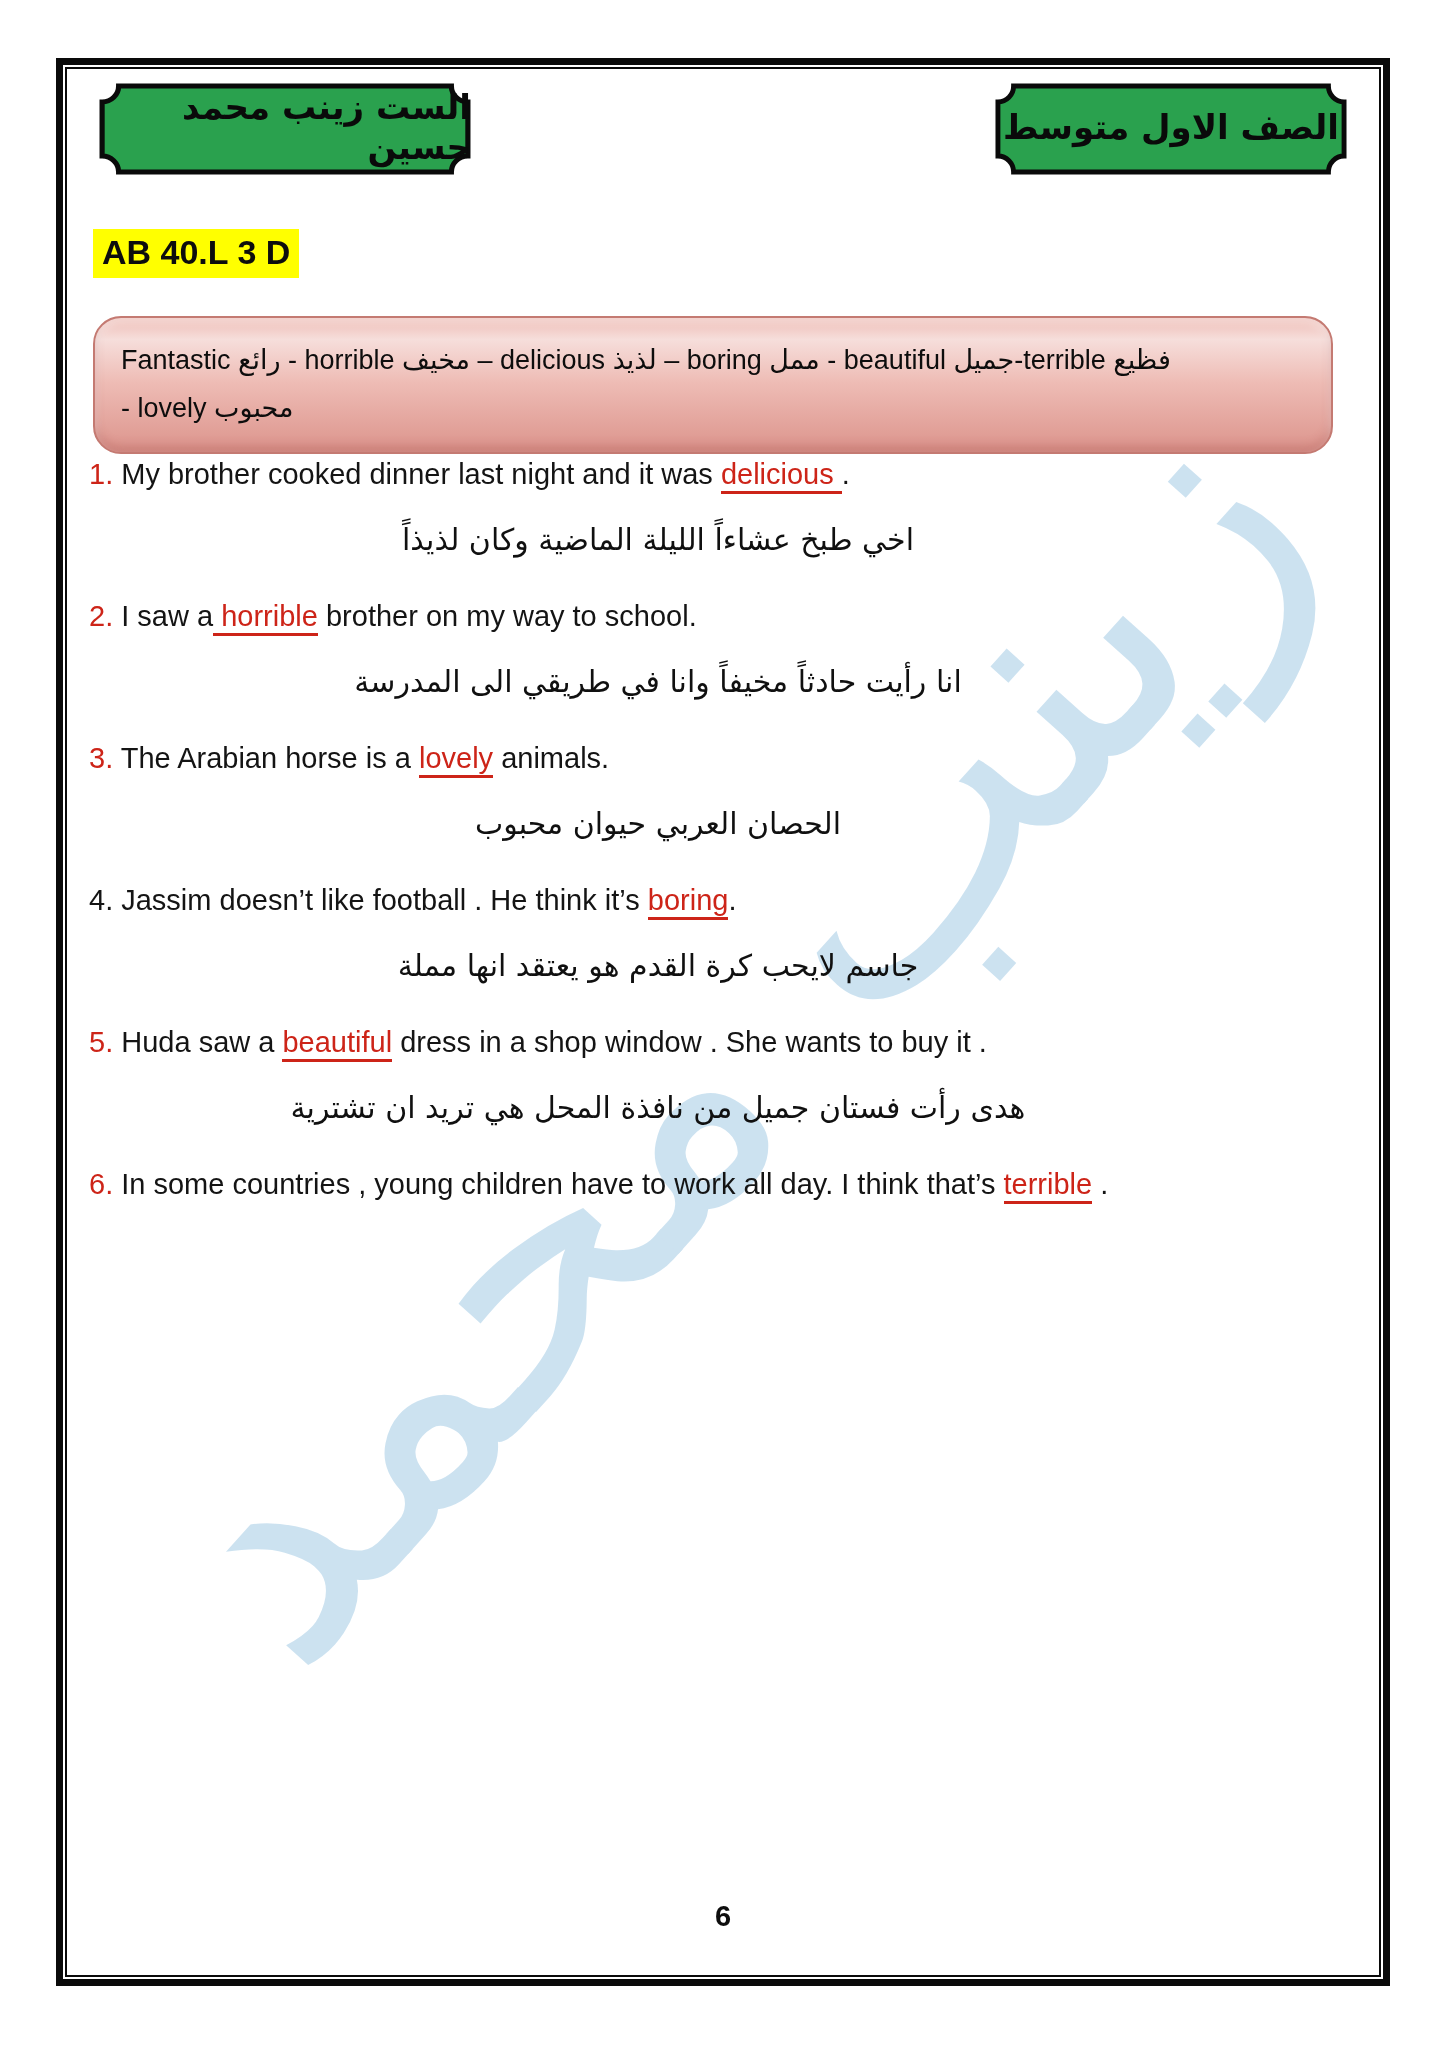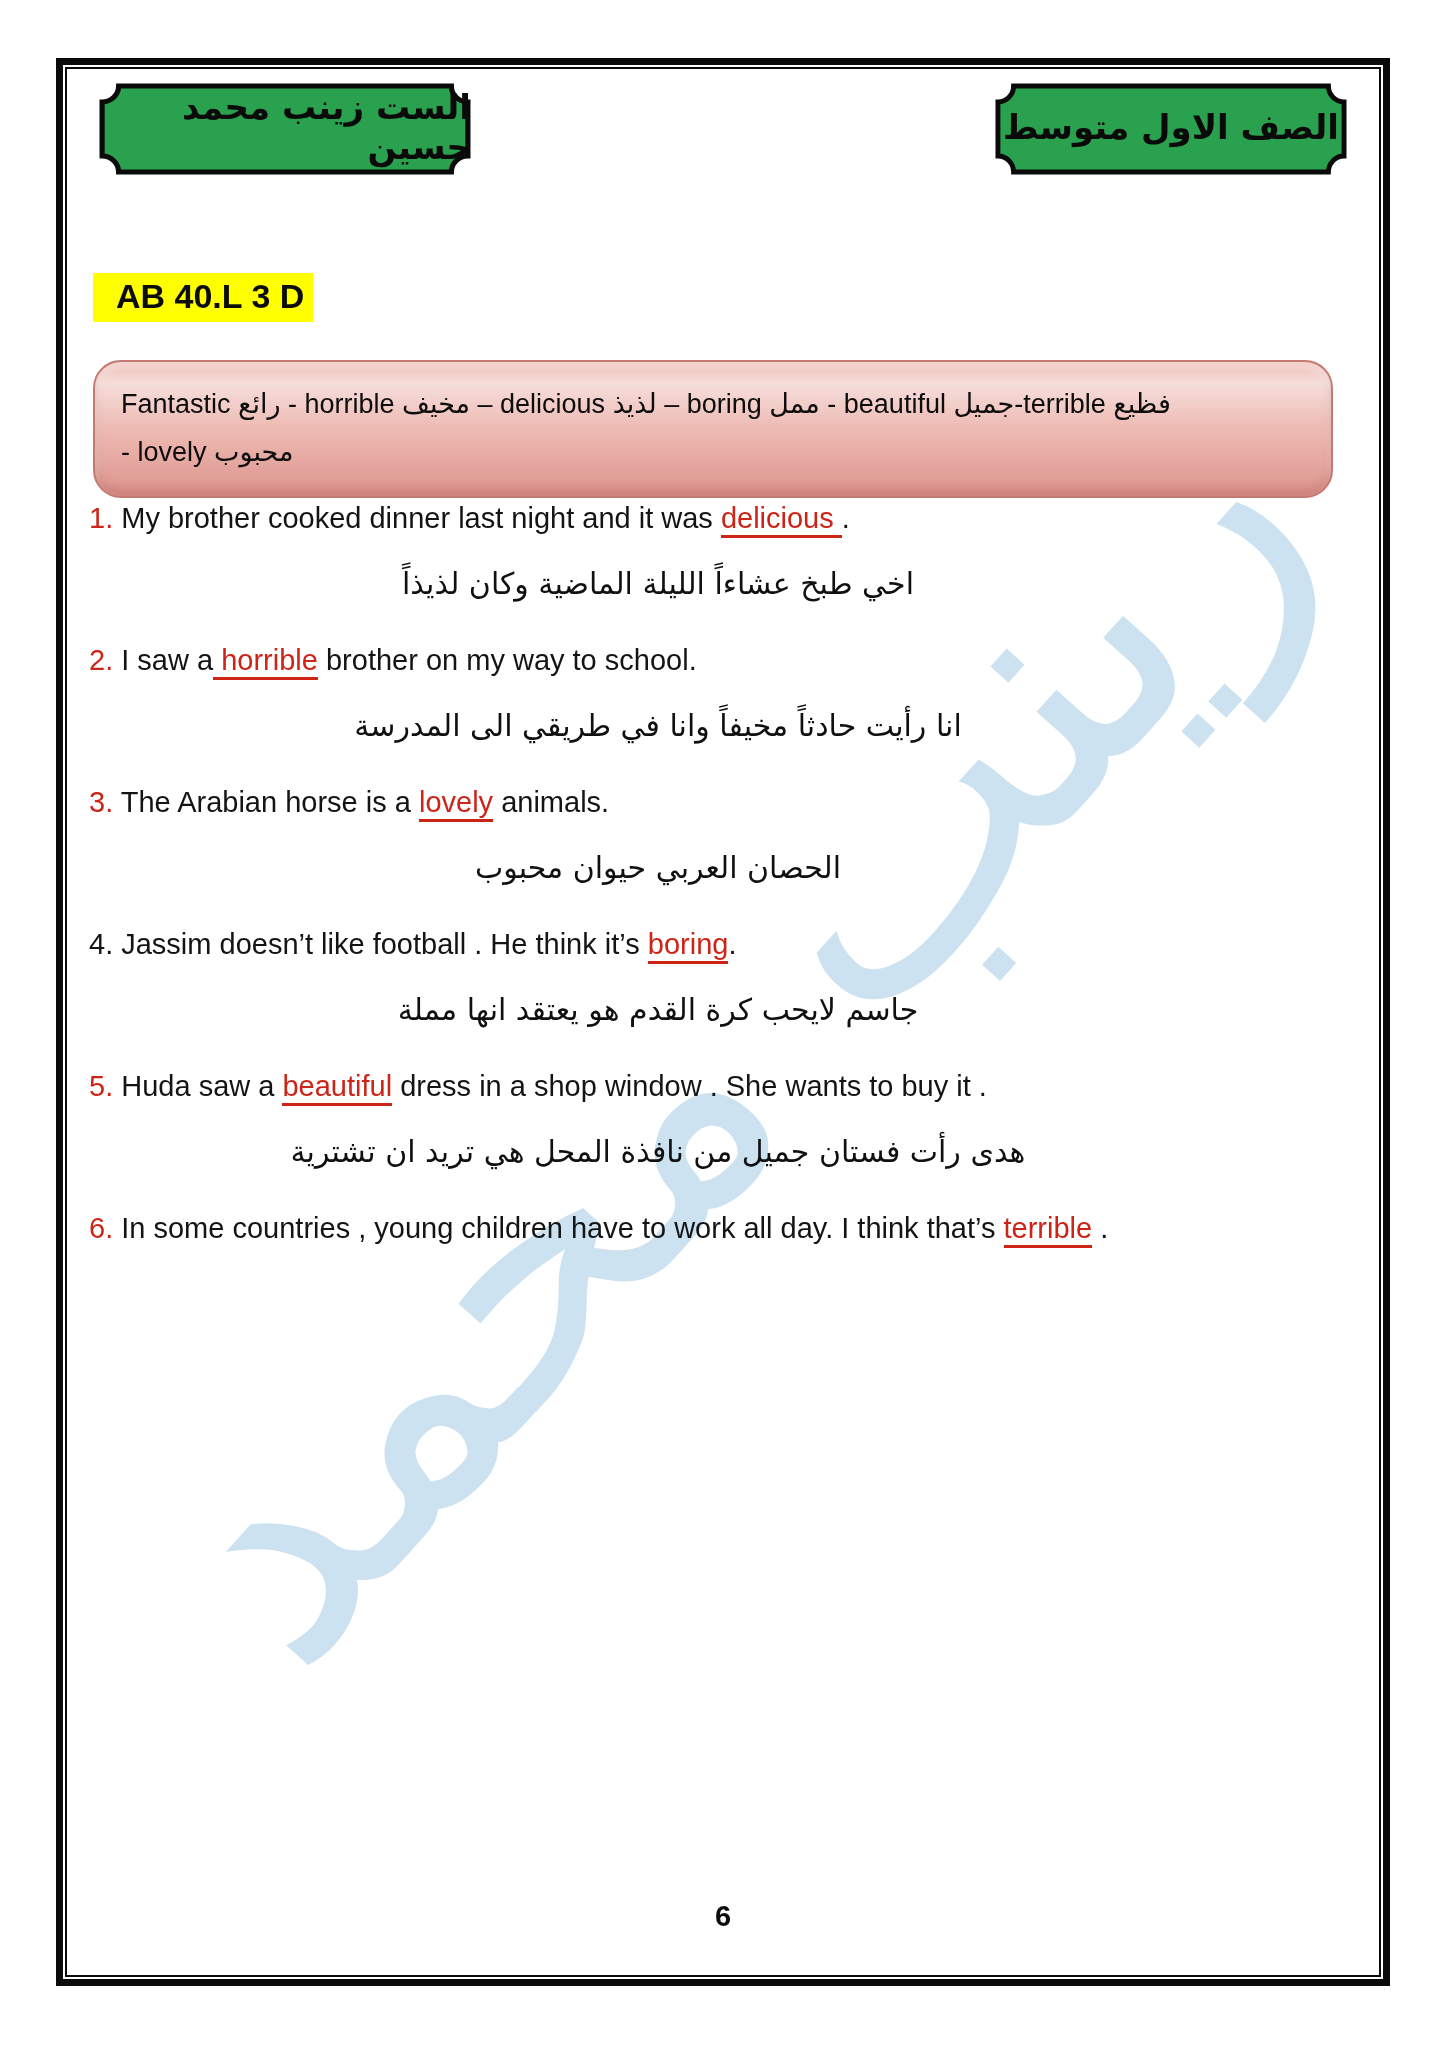--- a/index.html
+++ b/index.html
@@ -31,21 +31,21 @@
   .plaque-right{width:352px;}
   .plaque svg{position:absolute;inset:0;width:100%;height:100%;}
   .plaque-text{
     position:absolute;inset:0;display:flex;align-items:center;justify-content:center;
     font-family:"DejaVu Sans",sans-serif;font-weight:bold;font-size:34px;color:#0a0a0a;
     padding-bottom:4px;
   }
   .title-wrap{margin-top:54px;margin-left:4px;}
   .title{
     display:inline-block;background:var(--highlight-yellow,#ffff00);
-    font-weight:bold;font-size:34px;padding:4px 9px 6px 23px;color:#0d0d0d;margin-top:44px;
+    font-weight:bold;font-size:34px;padding:4px 9px 6px 9px;color:#0d0d0d;
   }
   .vocab-box{
     margin-top:38px;margin-left:4px;margin-right:24px;
     border:2px solid var(--pink-border,#c47a72);
     border-radius:28px;
     background:linear-gradient(180deg,
       var(--pink-mid,#eebcb5) 0%,
       var(--pink-light,#f6dedb) 16%,
       var(--pink-mid,#eebcb5) 48%,
       var(--pink-dark,#dc948c) 100%);

